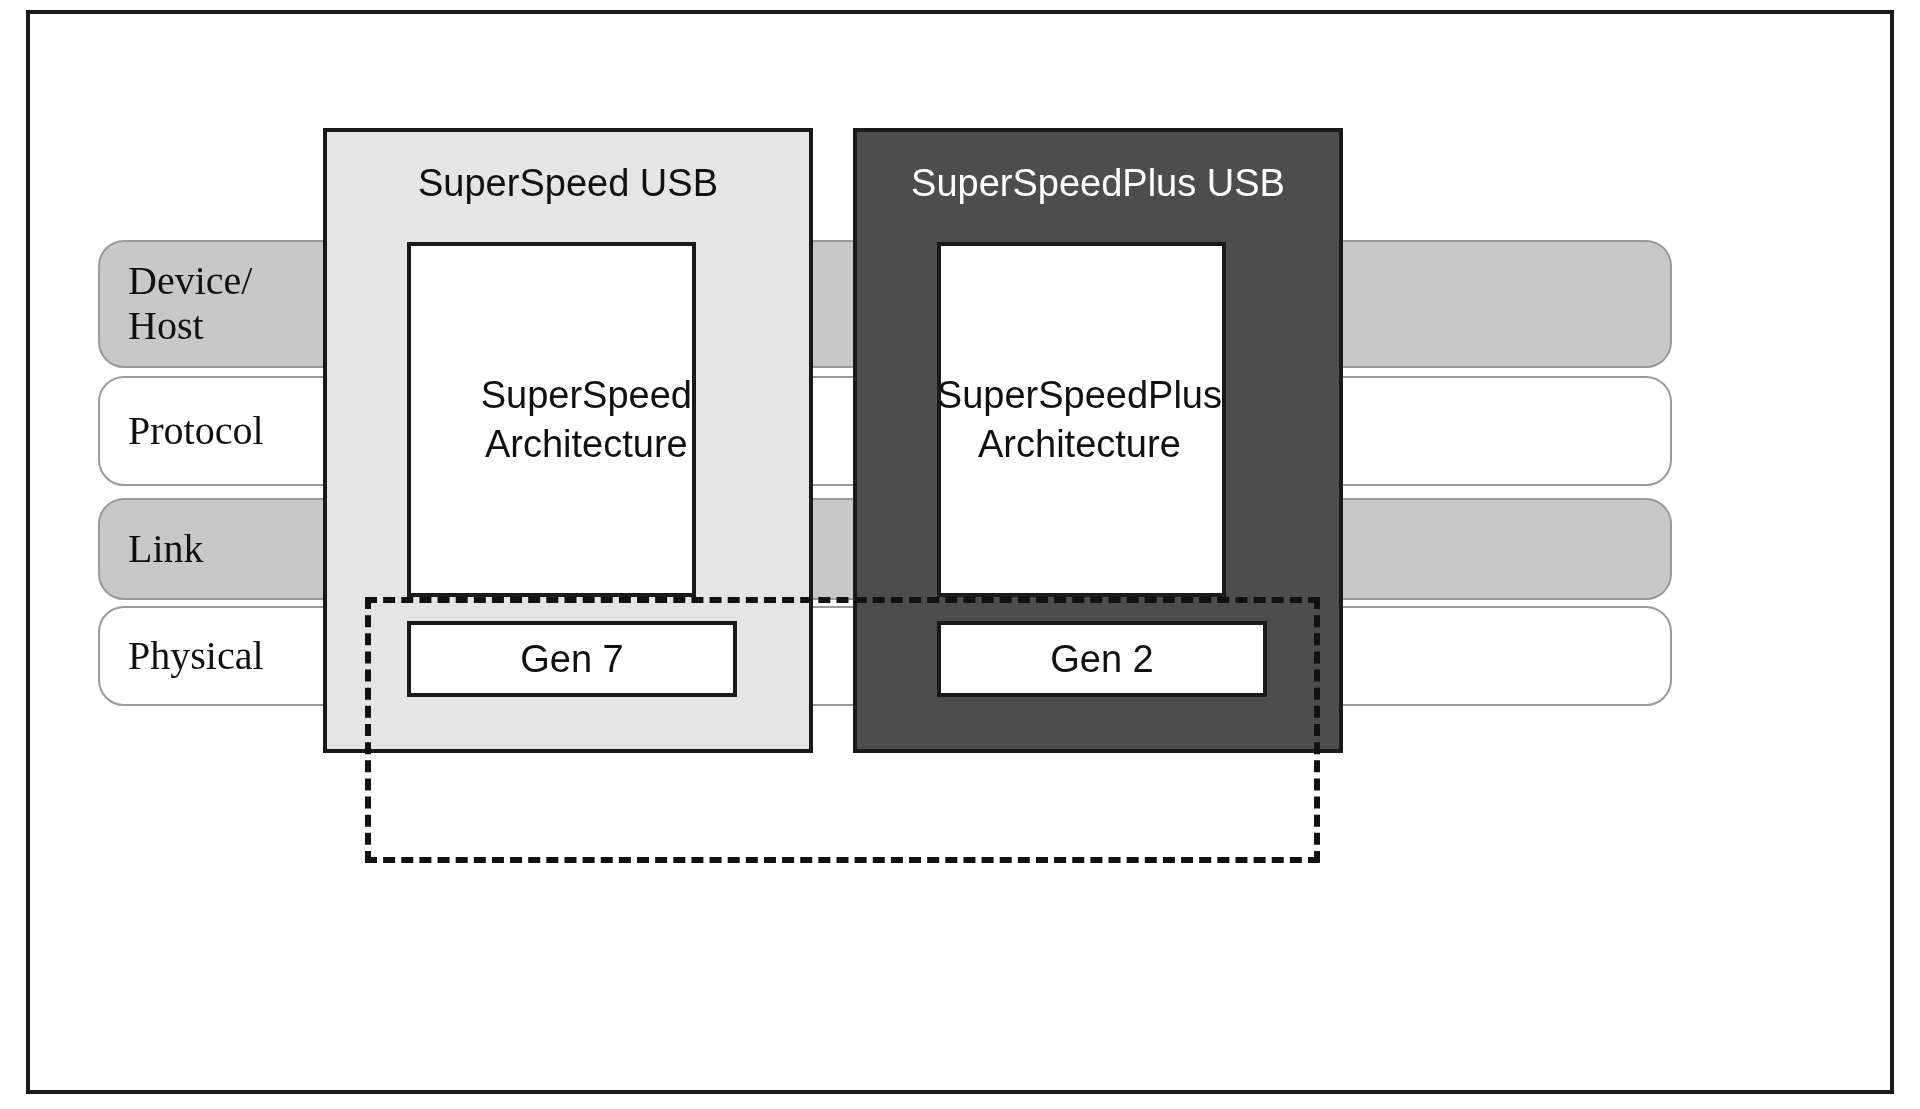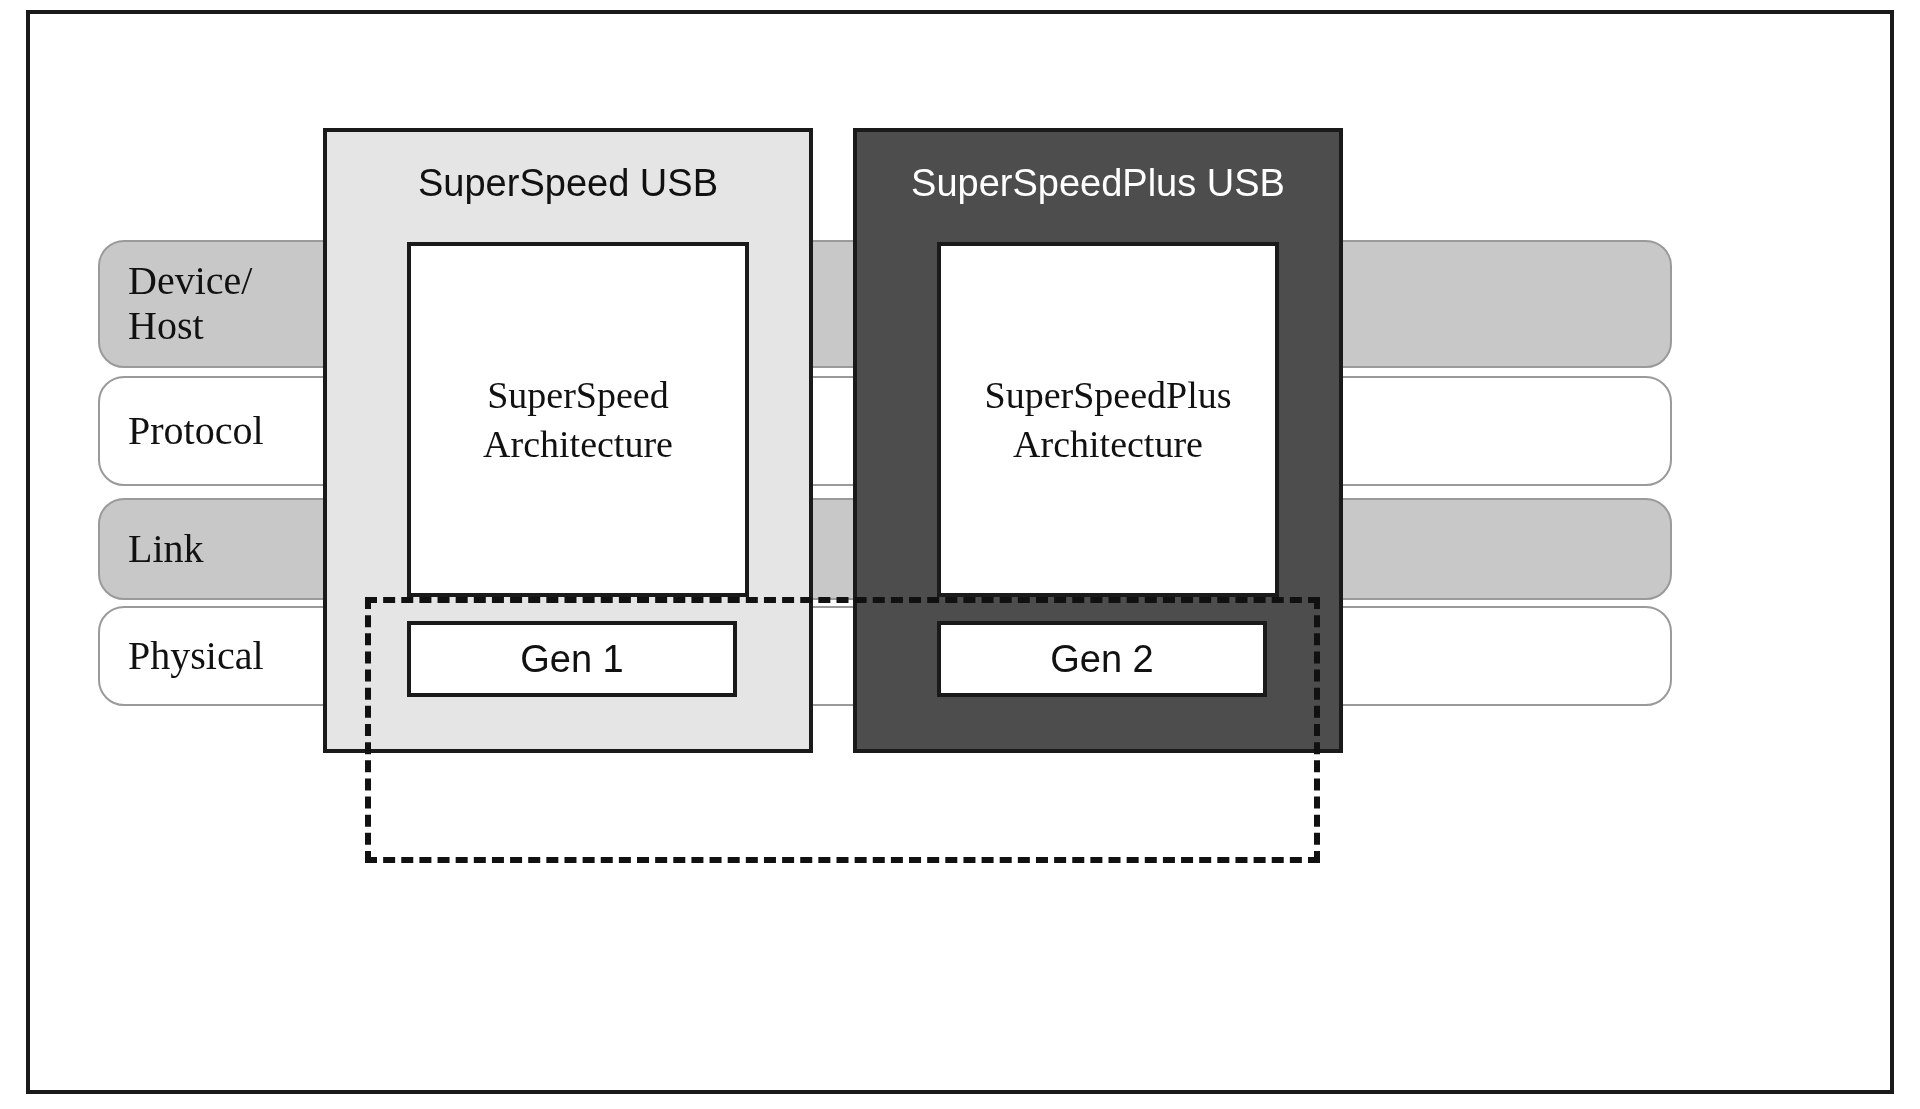--- a/index.html
+++ b/index.html
@@ -107,29 +107,28 @@
     white-space: nowrap;
   }
   #panel-superspeed .panel-title { color: #111111; }
   #panel-superspeedplus .panel-title { color: #ffffff; }
 
   
   .arch-box {
     position: absolute;
     left: 80px;
     top: 110px;
-    width: 342px;
+    width: 289px;
     height: 355px;
     background: #ffffff;
     border: 4px solid #1a1a1a;
     box-sizing: border-box;
     display: flex;
     align-items: center;
-    justify-content: center;
-    font-family: Liberation Serif, serif;
+    justify-content: flex-end;
   }
   .arch-text {
     text-align: center;
     font-size: 38px;
     color: #111111;
     line-height: 1.28;
     white-space: pre-line;
   }
 
   
@@ -203,21 +202,21 @@
 
     <div class="usb-panel" id="panel-superspeed">
       <div class="panel-title">SuperSpeed USB</div>
 
       <div class="arch-box">
         <span class="arch-text">SuperSpeed
 Architecture</span>
       </div>
 
       <div class="gen-box">
-        <span class="gen-text">Gen 1</span>
+        <span class="gen-text">Gen 7</span>
       </div>
     </div>
 
     <div class="usb-panel" id="panel-superspeedplus">
       <div class="panel-title">SuperSpeedPlus USB</div>
 
       <div class="arch-box">
         <span class="arch-text">SuperSpeedPlus
 Architecture</span>
       </div>

